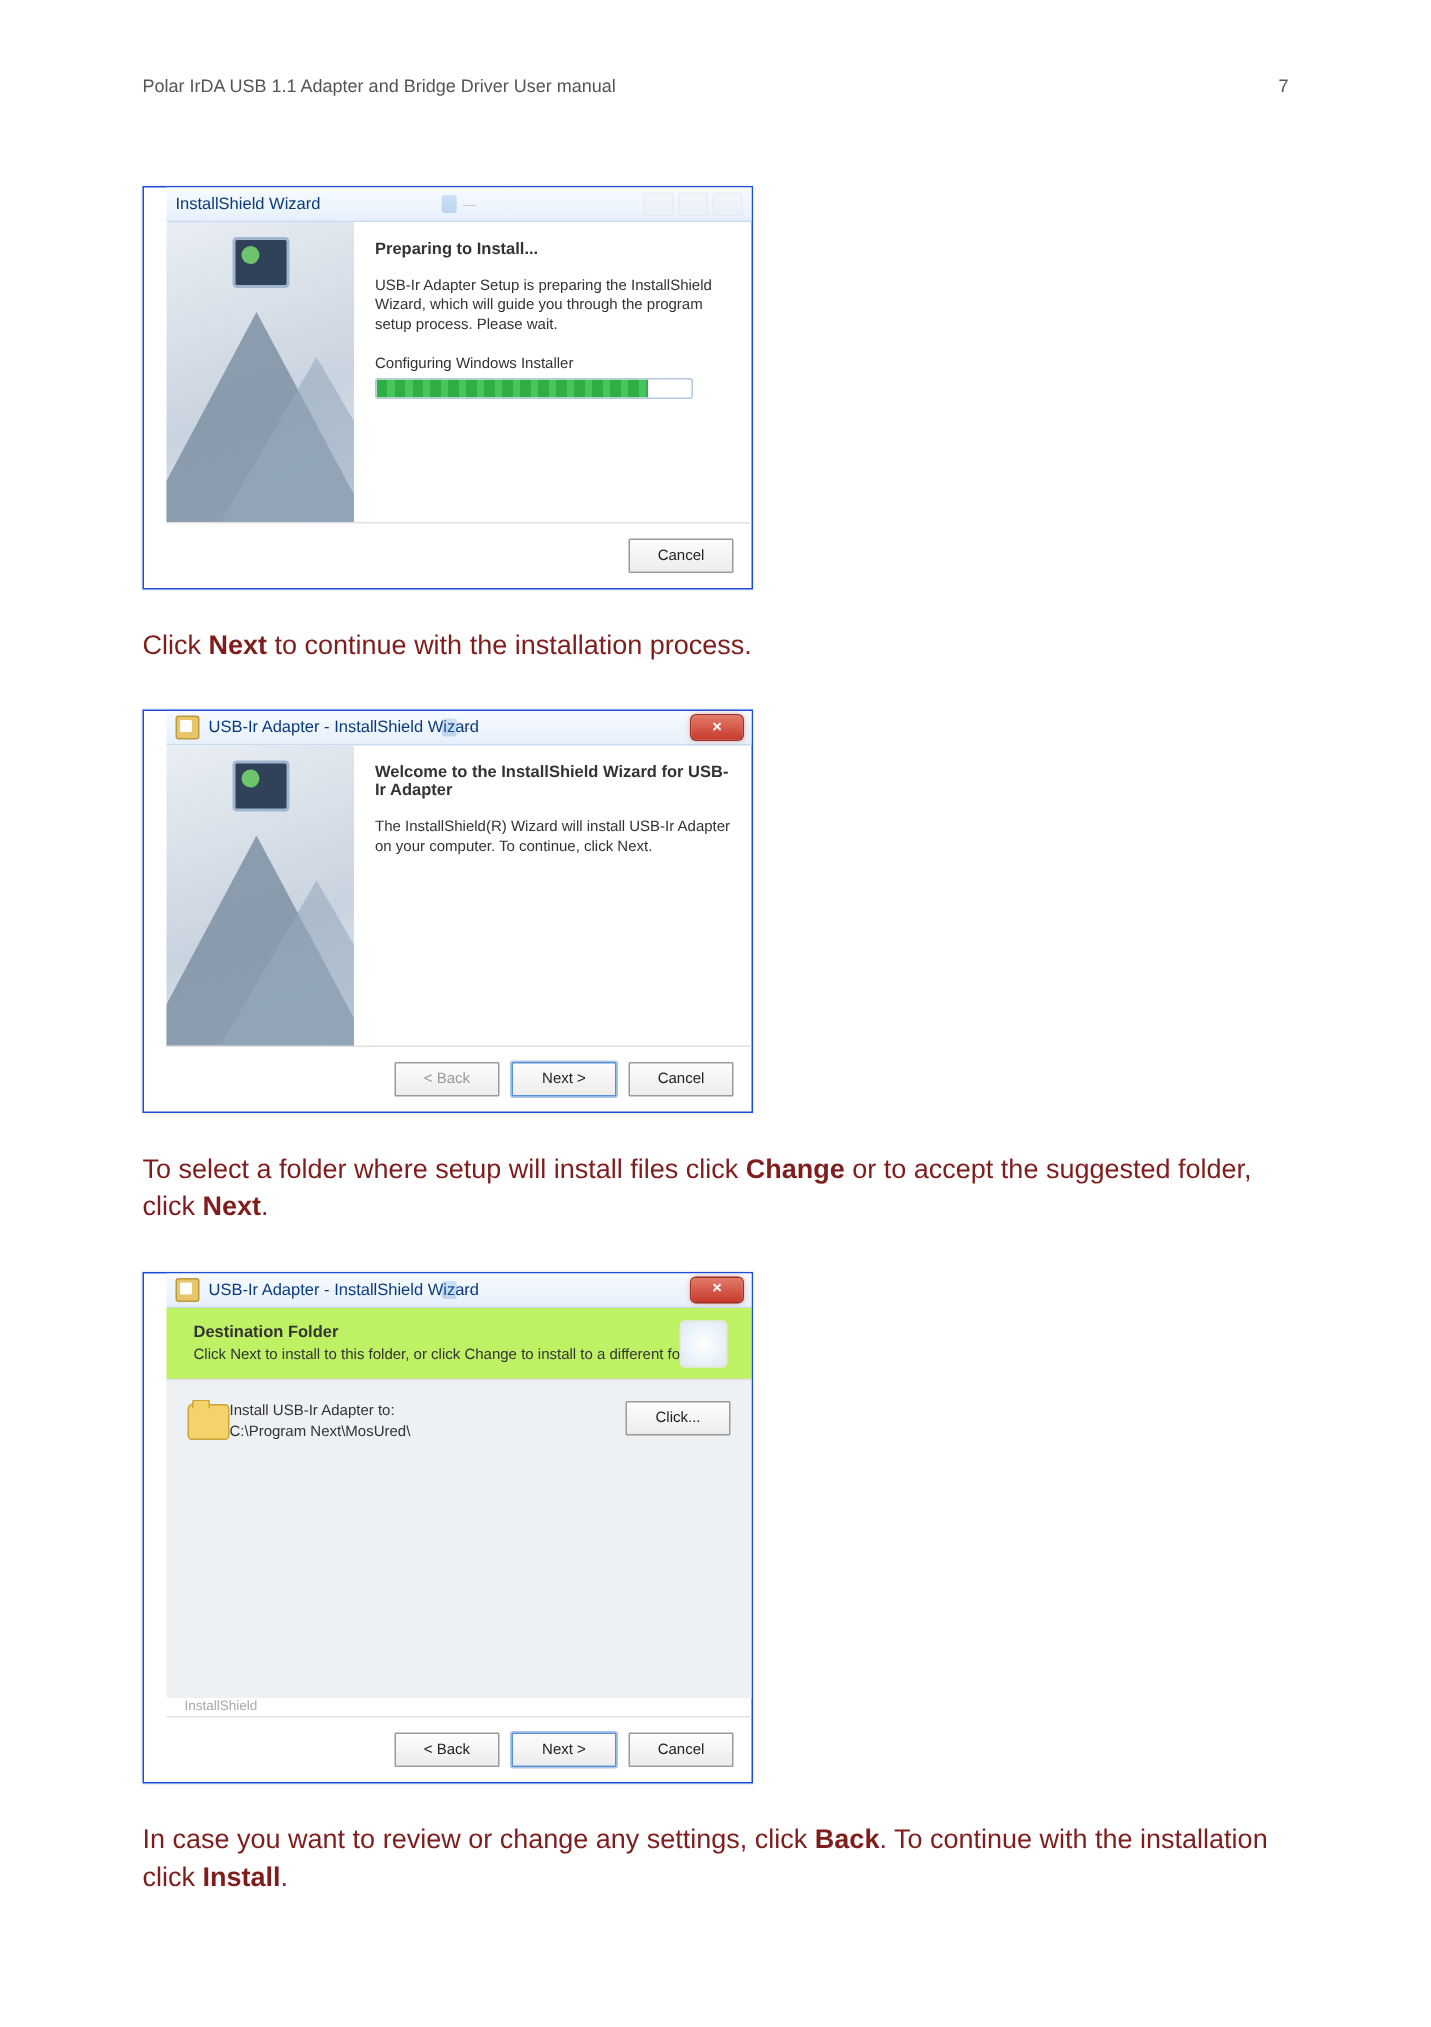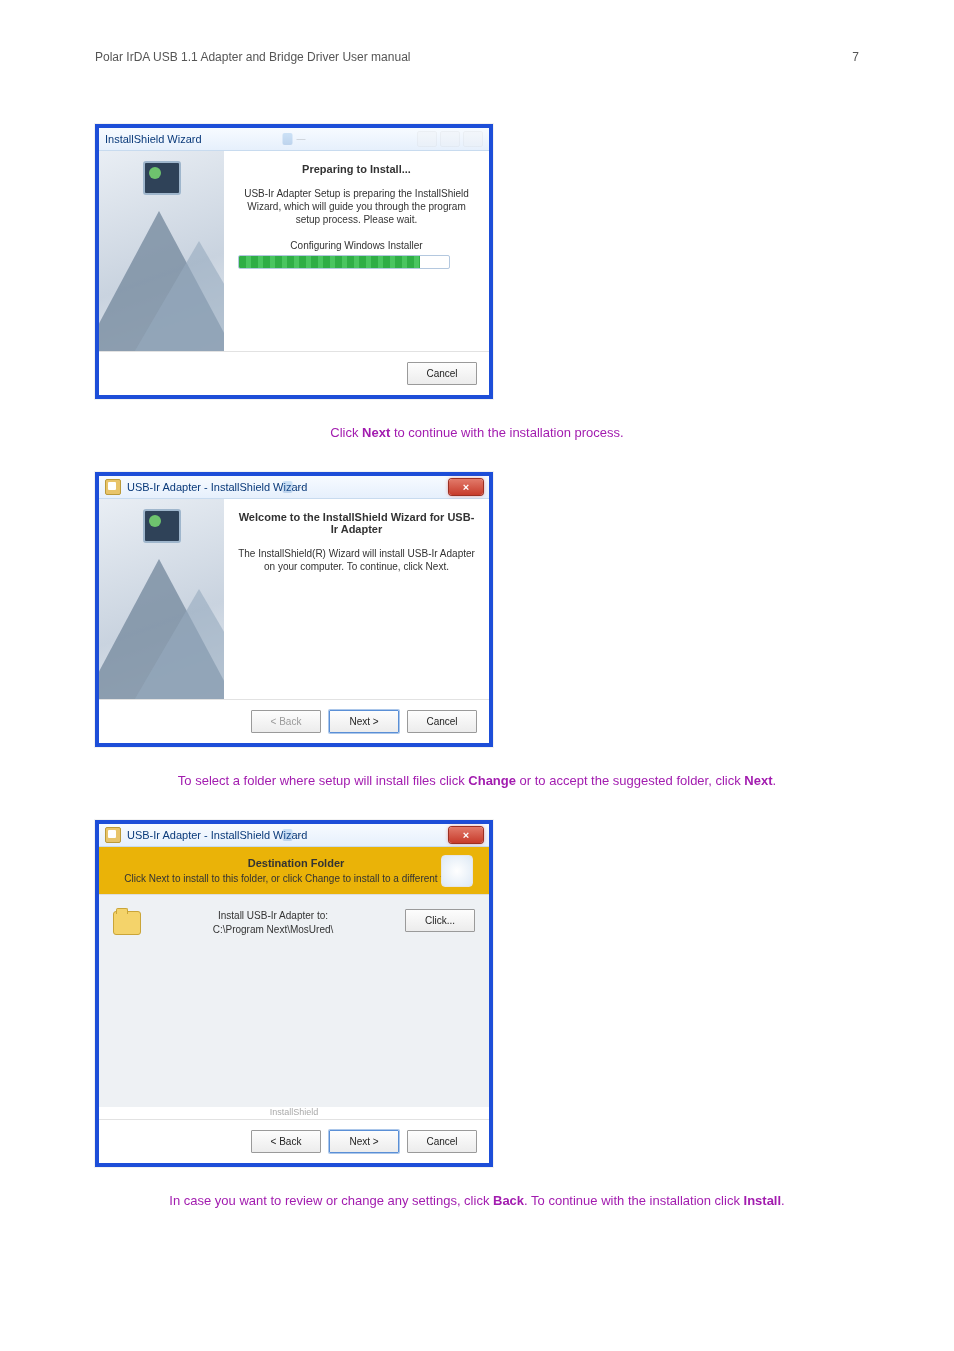--- a/index.html
+++ b/index.html
@@ -4,47 +4,47 @@
 <style>
   body {
     margin: 0;
     background: #fff;
     font-family: Arial, Helvetica, sans-serif;
     color: #333;
     width: 954px;
   }
   .page {
     padding: 50px 95px 50px 95px;
-    text-align: center;
   }
   .header {
     display: flex;
     justify-content: space-between;
     font-size: 12px;
     color: #555;
     margin-bottom: 60px;
   }
   .body-text {
-    font-size: 13px;
-    color: #a21caf;
+    font-size: 18px;
+    color: #7f1d1d;
     margin: 25px 0 30px 0;
     line-height: 1.4;
   }
   .body-text b { font-weight: bold; }
 
   
   .dialog {
     width: 390px;
-    border: 4px solid #1d4ed8;
+    border: 1px solid #1d4ed8;
     box-shadow: 0 0 0 1px rgba(0,0,0,.05);
     font-family: "Segoe UI", Tahoma, sans-serif;
     font-size: 10px;
     color: #333;
     background: #fff;
     margin-bottom: 10px;
+    padding-left: 15px;
   }
   .titlebar {
     height: 22px;
     background: linear-gradient(#f7fbff,#e6f0fc);
     border-bottom: 1px solid #c8dbef;
     display: flex;
     align-items: center;
     padding: 0 6px;
     position: relative;
   }
@@ -137,21 +137,21 @@
     color:#222;
   }
   .btn.disabled{color:#9a9a9a;}
   .btn.primary{border-color:#5a8fd6;box-shadow:0 0 0 1px rgba(90,143,214,.5);}
   .installshield-tag{
     font-size:9px;color:#aaa;padding:0 12px 2px 12px;
   }
 
   
   .white-header{
-    background:#eab308;border-bottom:1px solid #ddd;padding:10px 14px 10px 18px;
+    background:#bef264;border-bottom:1px solid #ddd;padding:10px 14px 10px 18px;
     position:relative;
   }
   .white-header h4{margin:0 0 4px 0;font-size:11px;font-weight:bold;}
   .white-header p{margin:0;font-size:10px;color:#333;}
   .white-header .head-icon{
     position:absolute;right:16px;top:8px;width:30px;height:30px;
     background:radial-gradient(#fff,#dde9f5);
     border-radius:4px;border:1px solid #e6e6e6;
   }
   .dest-body{background:#eef1f4;padding:14px 14px 8px 14px;min-height:190px;display:flex;flex-direction:column;}

